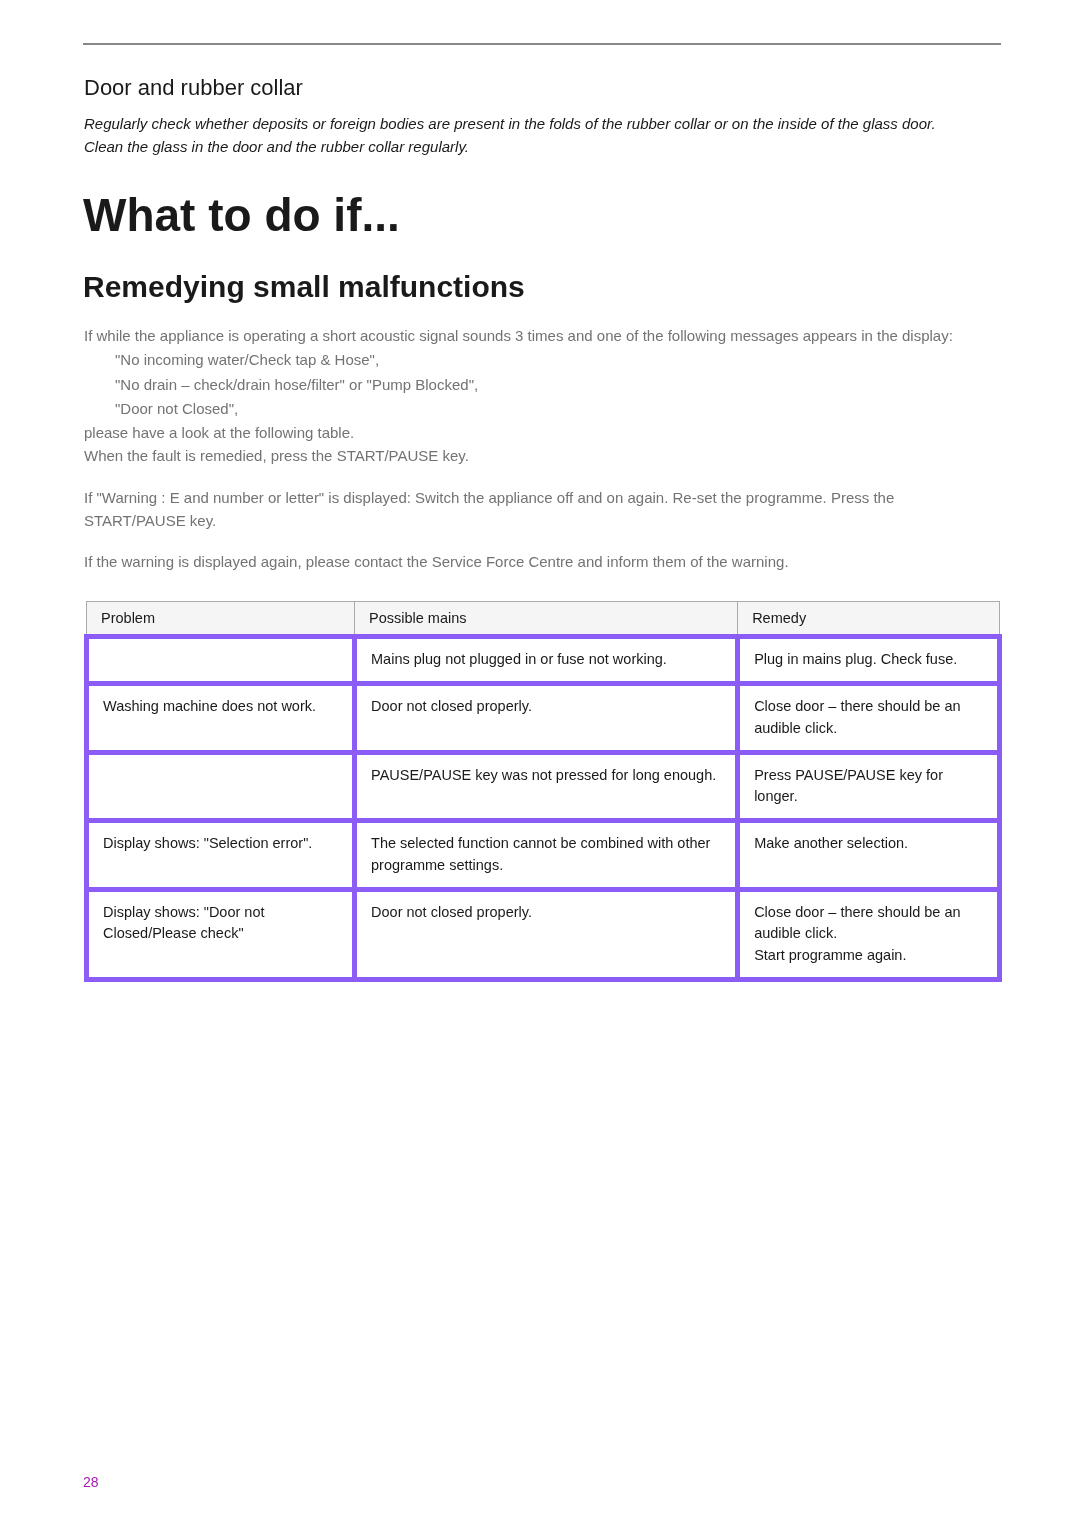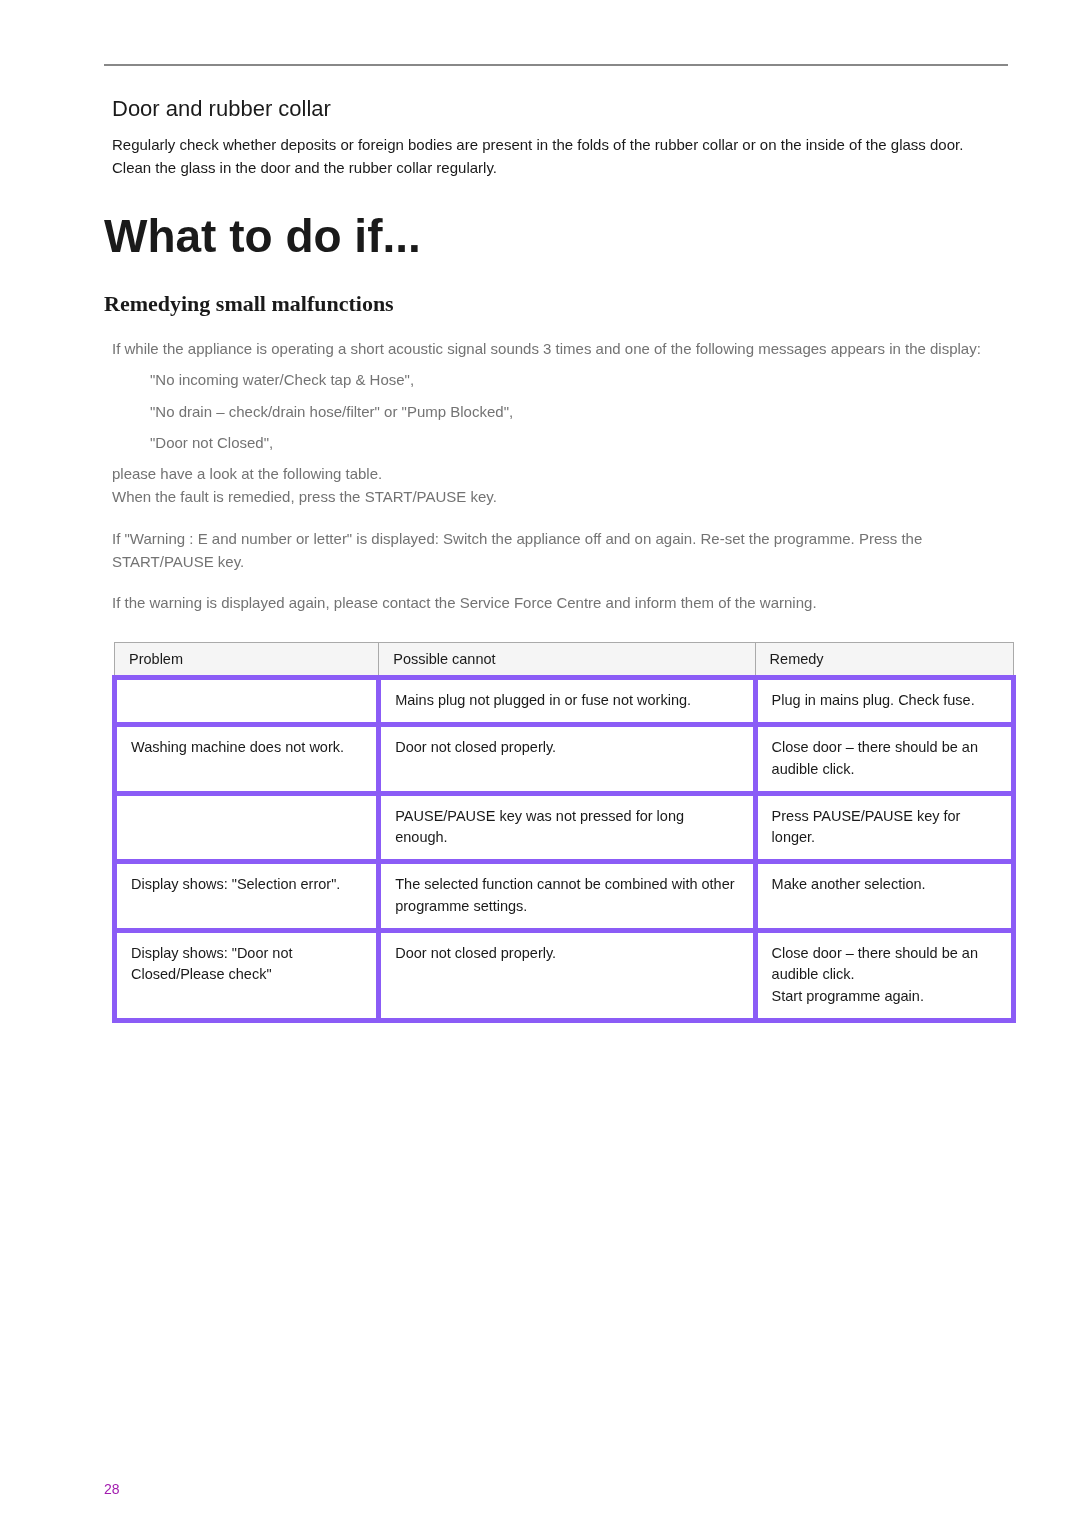--- a/index.html
+++ b/index.html
@@ -1,16 +1,16 @@
 <!DOCTYPE html>
 <html><head>
   <meta charset="utf-8">
   <style>
     * {
-      margin: 8px;
+      margin: 1px;
       padding: 0;
       box-sizing: border-box;
     }
 
     body {
       background: #ffffff;
       font-family: Arial, sans-serif;
       font-size: 15px;
       color: #1a1a1a;
       width: 1080px;
@@ -32,34 +32,35 @@
       font-size: 22px;
       font-weight: normal;
       margin-bottom: 12px;
       font-family: Arial, sans-serif;
     }
 
     .body-text {
       font-size: 15px;
       line-height: 1.5;
       color: #1a1a1a;
+      font-style: italic;
     }
 
     .main-title {
       font-size: 46px;
       font-weight: bold;
       margin-bottom: 28px;
       font-family: Arial, sans-serif;
     }
 
     .section-title {
-      font-size: 22px;
+      font-size: 30px;
       font-weight: bold;
       margin-bottom: 20px;
-      font-family: Liberation Serif, serif;
+      font-family: Liberation Sans, sans-serif;
     }
 
     .intro-block {
       margin-bottom: 18px;
     }
 
     .intro-text {
       font-size: 15px;
       line-height: 1.55;
       color: #737373;
@@ -133,21 +134,21 @@
 
 <div class="intro-block">
   <p class="intro-text">If the warning is displayed again, please contact the Service Force Centre and inform them of the warning.</p>
 </div>
 
 <div class="table-section">
   <table>
     <thead>
       <tr>
         <th>Problem</th>
-        <th>Possible cannot</th>
+        <th>Possible mains</th>
         <th>Remedy</th>
       </tr>
     </thead>
     <tbody>
       <tr>
         <td></td>
         <td>Mains plug not plugged in or fuse not working.</td>
         <td>Plug in mains plug. Check fuse.</td>
       </tr>
       <tr>

